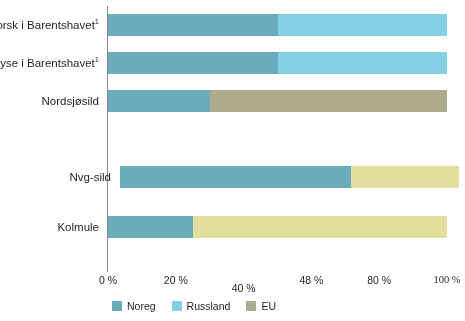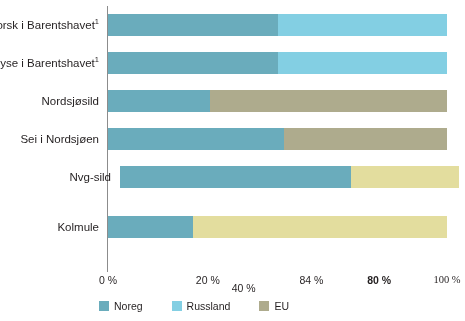--- a/index.html
+++ b/index.html
@@ -77,21 +77,21 @@
   }
 
   
   .legend{
     position:absolute;
     left:0; top:300px;
     width:388px;
     display:flex;
     justify-content:center;
     align-items:flex-end;
-    gap:29px;
+    gap:16px;
   }
   .legend-item{
     display:flex;
     align-items:center;
     gap:5px;
     font-size:10.5px;
     color:#231f20;
     white-space:nowrap;
   }
   .legend-swatch{
@@ -122,49 +122,42 @@
           <div class="seg" title="Russland: 50 %" style="width: 50%; background: rgb(131, 207, 227);"></div>
         </div>
       </div>
       <div class="row" style="top: 84px;">
         <div class="cat-label">Nordsjøsild</div>
         <div class="bar-track">
           <div class="seg" title="Noreg: 30 %" style="width: 30%; background: rgb(106, 172, 188);"></div>
           <div class="seg" title="EU: 70 %" style="width: 70%; background: rgb(174, 171, 141);"></div>
         </div>
       </div>
-      <div class="row" style="top: 122px;">
-        <div class="cat-label">Sei i Nordsjøen</div>
-        <div class="bar-track">
-          <div class="seg" title="Noreg: 52 %" style="width: 52%; background: rgb(106, 172, 188);"></div>
-          <div class="seg" title="EU: 48 %" style="width: 48%; background: rgb(174, 171, 141);"></div>
-        </div>
-      </div>
       <div class="row" style="top: 160px; margin-left: 12px;">
         <div class="cat-label">Nvg-sild</div>
         <div class="bar-track">
           <div class="seg" title="Noreg: 68 %" style="width: 68%; background: rgb(106, 172, 188);"></div>
           <div class="seg" title="Andre partar: 32 %" style="width: 32%; background: rgb(227, 221, 158);"></div>
         </div>
       </div>
       <div class="row" style="top: 210px;">
         <div class="cat-label">Kolmule</div>
         <div class="bar-track">
           <div class="seg" title="Noreg: 25 %" style="width: 25%; background: rgb(106, 172, 188);"></div>
           <div class="seg" title="Andre partar: 75 %" style="width: 75%; background: rgb(227, 221, 158);"></div>
         </div>
       </div>
     </div>
 
   <div class="xaxis" id="xaxis">
       <span class="tick" style="left: 0%;">0 %</span>
-      <span class="tick" style="left: 20%; margin-left: 32px;">20 %</span>
+      <span class="tick" style="left: 20%;">20 %</span>
       <span class="tick" style="left: 40%; margin-top: 8px;">40 %</span>
-      <span class="tick" style="left: 60%;">84 %</span>
-      <span class="tick" style="left: 80%; font-weight: bold;">80 %</span>
+      <span class="tick" style="left: 60%;">48 %</span>
+      <span class="tick" style="left: 80%;">80 %</span>
       <span class="tick" style="left: 100%; font-family: Liberation Serif, serif;">100 %</span>
     </div>
 
   <div class="legend" id="legend">
       <div class="legend-item">
         <span class="legend-swatch" style="background: rgb(106, 172, 188);"></span>
         <span>Noreg</span>
       </div>
       <div class="legend-item">
         <span class="legend-swatch" style="background: rgb(131, 207, 227);"></span>

